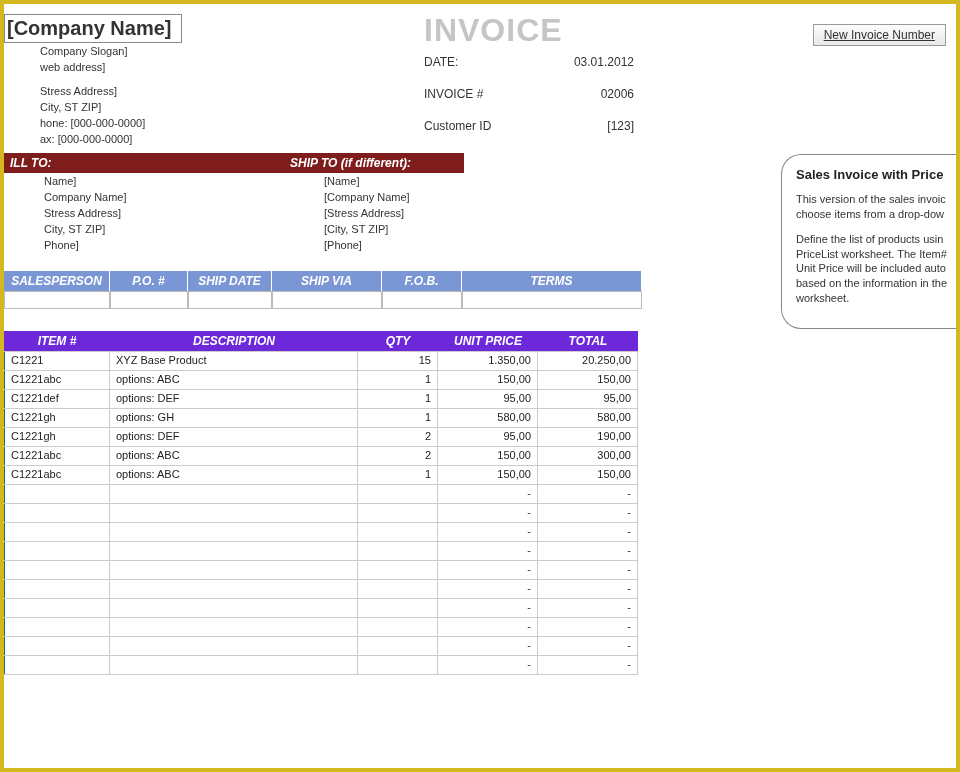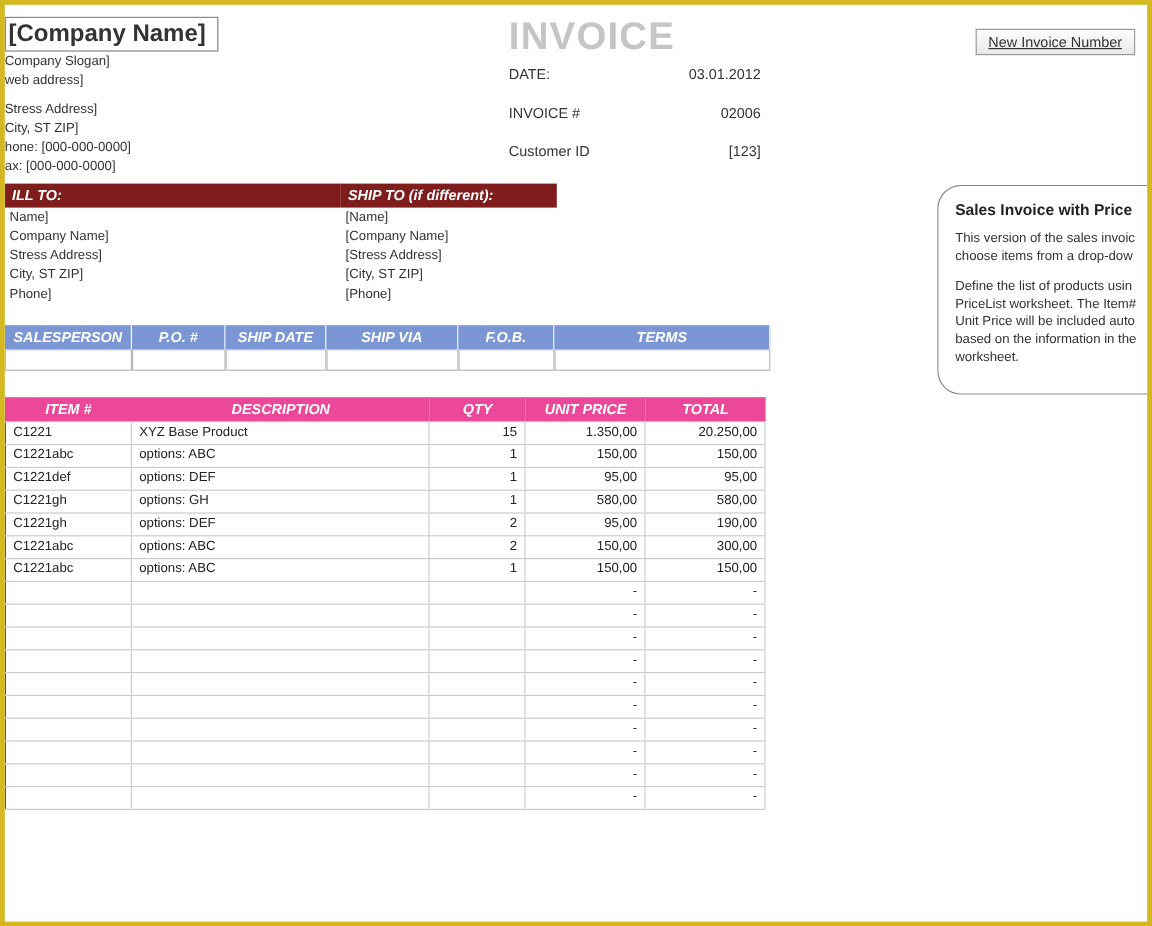--- a/index.html
+++ b/index.html
@@ -29,20 +29,21 @@
     color: #333;
     border: 1px solid #888;
     padding: 2px 10px 2px 2px;
     display: inline-block;
     background: #fff;
   }
   .info-line {
     font-size: 11px;
     color: #333;
     padding: 2px 0;
+    margin-left: 36px;
   }
   .title-block {
     position: absolute;
     left: 420px;
     top: 8px;
     text-align: left;
   }
   .invoice-title {
     font-size: 32px;
     color: #c5c5c5;
@@ -111,21 +112,21 @@
     padding: 3px 2px;
     height: 18px;
   }
   .items-header {
     display: grid;
     grid-template-columns: 106px 248px 80px 100px 100px;
     margin-top: 22px;
     width: 634px;
   }
   .items-header > div {
-    background: #ec4899;
+    background: #6d28d9;
     color: #fff;
     font-weight: bold;
     font-style: italic;
     font-size: 12px;
     text-align: center;
     padding: 3px 2px;
   }
   .items-body {
     width: 634px;
   }

